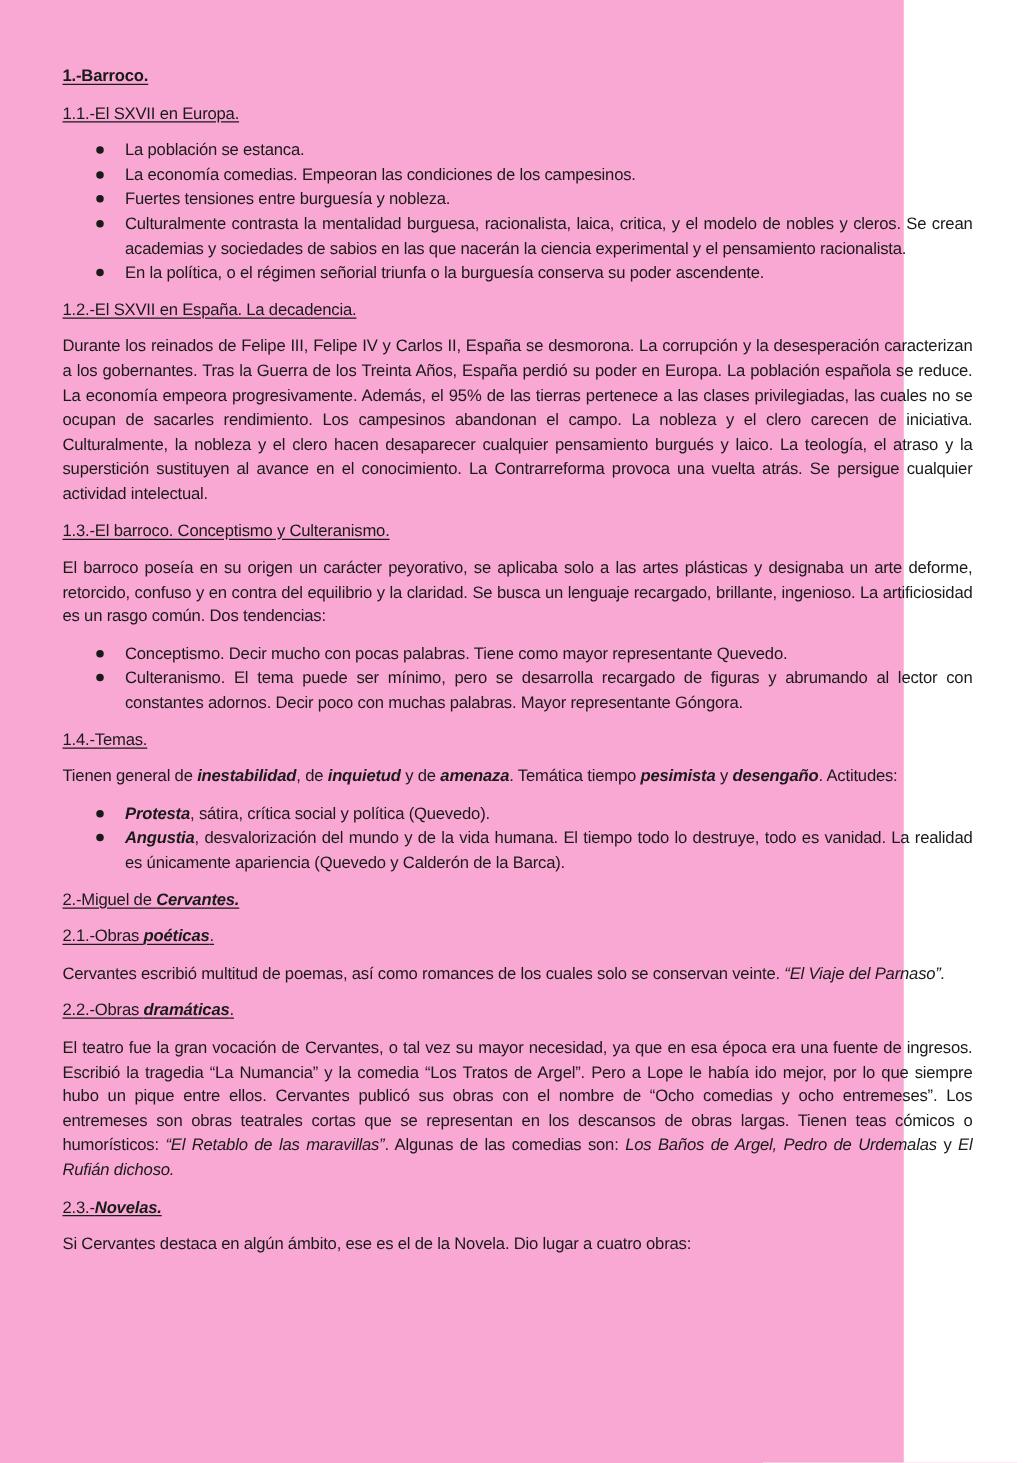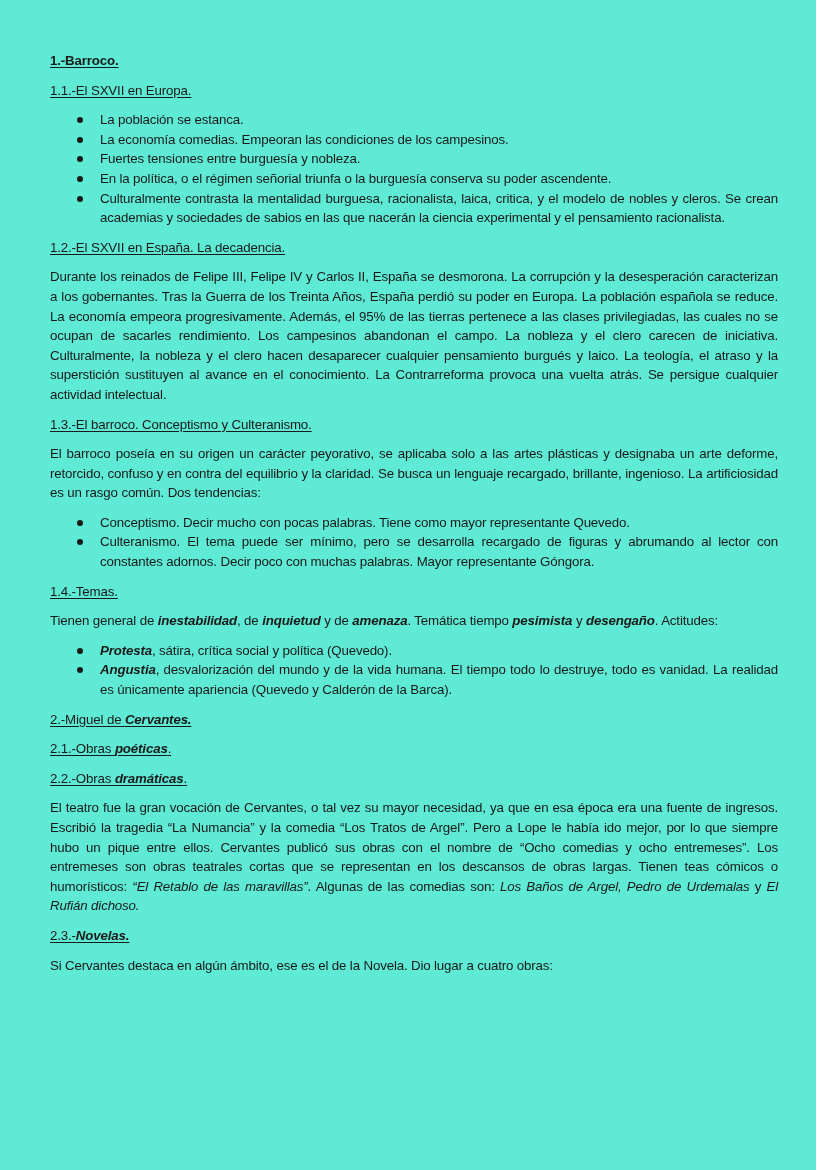--- a/index.html
+++ b/index.html
@@ -5,23 +5,23 @@
     html, body { margin: 0; padding: 0; background: #ffffff; }
     body {
       width: 828px;
       height: 1170px;
       overflow: hidden;
       font-family: "Liberation Sans", sans-serif;
       color: #1a1a1a;
     }
     .page {
       position: relative;
-      width: 816px;
+      width: 723px;
       height: 1170px;
-      background: #5eead4;
+      background: #f9a8d4;
     }
     .content {
       position: absolute;
       left: 50px;
       top: 51px;
       width: 728px;
       font-size: 13.3px;
       line-height: 19.6px;
       letter-spacing: -0.15px;
     }
@@ -64,22 +64,22 @@
 <div class="page">
   <div class="content">
 
     <div class="h main">1.-Barroco.</div>
 
     <div class="h">1.1.-El SXVII en Europa.</div>
     <ul class="bl">
       <li>La población se estanca.</li>
       <li>La economía comedias. Empeoran las condiciones de los campesinos.</li>
       <li>Fuertes tensiones entre burguesía y nobleza.</li>
+      <li>Culturalmente contrasta la mentalidad burguesa, racionalista, laica, critica, y el modelo de nobles y cleros. Se crean academias y sociedades de sabios en las que nacerán la ciencia experimental y el pensamiento racionalista.</li>
       <li>En la política, o el régimen señorial triunfa o la burguesía conserva su poder ascendente.</li>
-      <li>Culturalmente contrasta la mentalidad burguesa, racionalista, laica, critica, y el modelo de nobles y cleros. Se crean academias y sociedades de sabios en las que nacerán la ciencia experimental y el pensamiento racionalista.</li>
     </ul>
 
     <div class="h">1.2.-El SXVII en España. La decadencia.</div>
     <p class="body">Durante los reinados de Felipe III, Felipe IV y Carlos II, España se desmorona. La corrupción y la desesperación caracterizan a los gobernantes. Tras la Guerra de los Treinta Años, España perdió su poder en Europa. La población española se reduce. La economía empeora progresivamente. Además, el 95% de las tierras pertenece a las clases privilegiadas, las cuales no se ocupan de sacarles rendimiento. Los campesinos abandonan el campo. La nobleza y el clero carecen de iniciativa. Culturalmente, la nobleza y el clero hacen desaparecer cualquier pensamiento burgués y laico. La teología, el atraso y la superstición sustituyen al avance en el conocimiento. La Contrarreforma provoca una vuelta atrás. Se persigue cualquier actividad intelectual.</p>
 
     <div class="h">1.3.-El barroco. Conceptismo y Culteranismo.</div>
     <p class="body">El barroco poseía en su origen un carácter peyorativo, se aplicaba solo a las artes plásticas y designaba un arte deforme, retorcido, confuso y en contra del equilibrio y la claridad. Se busca un lenguaje recargado, brillante, ingenioso. La artificiosidad es un rasgo común. Dos tendencias:</p>
     <ul class="bl">
       <li>Conceptismo. Decir mucho con pocas palabras. Tiene como mayor representante Quevedo.</li>
       <li>Culteranismo. El tema puede ser mínimo, pero se desarrolla recargado de figuras y abrumando al lector con constantes adornos. Decir poco con muchas palabras. Mayor representante Góngora.</li>
@@ -88,20 +88,21 @@
     <div class="h">1.4.-Temas.</div>
     <p class="body"><span>Tienen general de </span><b>inestabilidad</b><span>, de </span><b>inquietud</b><span> y de </span><b>amenaza</b><span>. Temática tiempo </span><b>pesimista</b><span> y </span><b>desengaño</b><span>. Actitudes:</span></p>
     <ul class="bl">
       <li><b>Protesta</b><span>, sátira, crítica social y política (Quevedo).</span></li>
       <li><b>Angustia</b><span>, desvalorización del mundo y de la vida humana. El tiempo todo lo destruye, todo es vanidad. La realidad es únicamente apariencia (Quevedo y Calderón de la Barca).</span></li>
     </ul>
 
     <div class="h"><span>2.-Miguel de </span><b>Cervantes.</b></div>
 
     <div class="h"><span>2.1.-Obras </span><b>poéticas</b><span>.</span></div>
+    <p class="body"><span>Cervantes escribió multitud de poemas, así como romances de los cuales solo se conservan veinte. </span><i>“El Viaje del Parnaso”.</i></p>
 
     <div class="h"><span>2.2.-Obras </span><b>dramáticas</b><span>.</span></div>
     <p class="body"><span>El teatro fue la gran vocación de Cervantes, o tal vez su mayor necesidad, ya que en esa época era una fuente de ingresos. Escribió la tragedia “La Numancia” y la comedia “Los Tratos de Argel”. Pero a Lope le había ido mejor, por lo que siempre hubo un pique entre ellos. Cervantes publicó sus obras con el nombre de “Ocho comedias y ocho entremeses”. Los entremeses son obras teatrales cortas que se representan en los descansos de obras largas. Tienen teas cómicos o humorísticos: </span><i>“El Retablo de las maravillas”</i><span>. Algunas de las comedias son: </span><i>Los Baños de Argel, Pedro de Urdemalas</i><span> y </span><i>El Rufián dichoso.</i></p>
 
     <div class="h"><span>2.3.-</span><b>Novelas.</b></div>
     <p class="body">Si Cervantes destaca en algún ámbito, ese es el de la Novela. Dio lugar a cuatro obras:</p>
 
   </div>
 </div>
 

